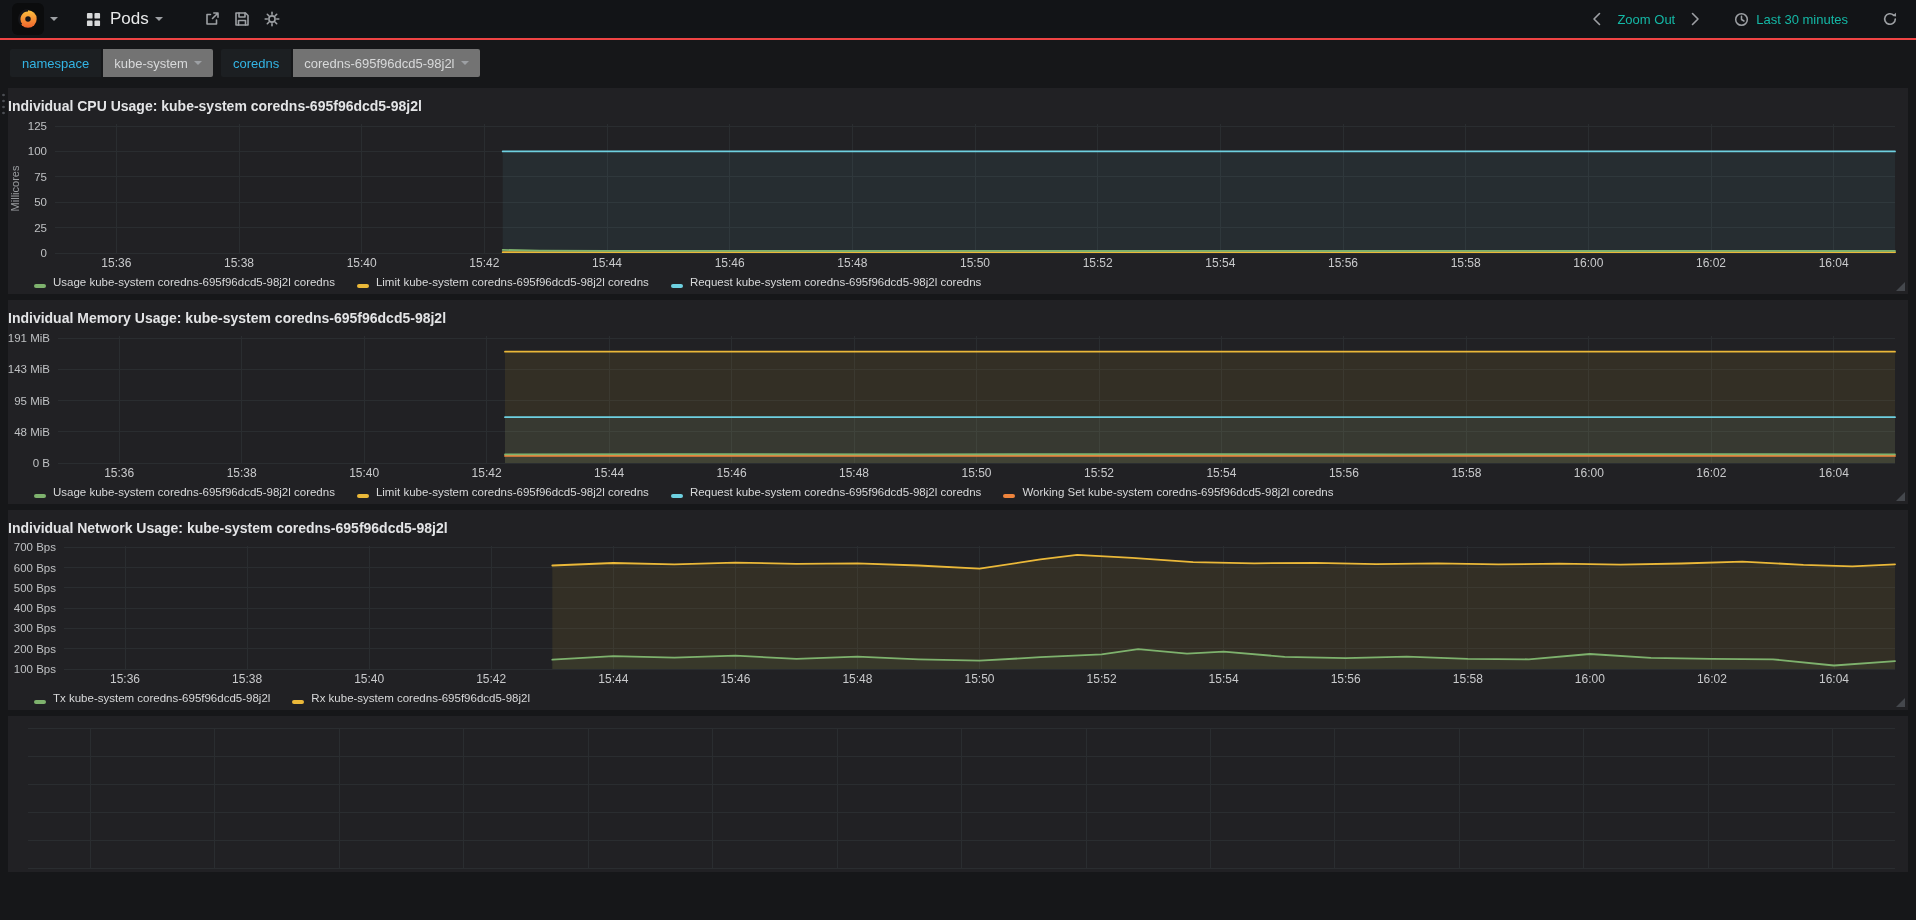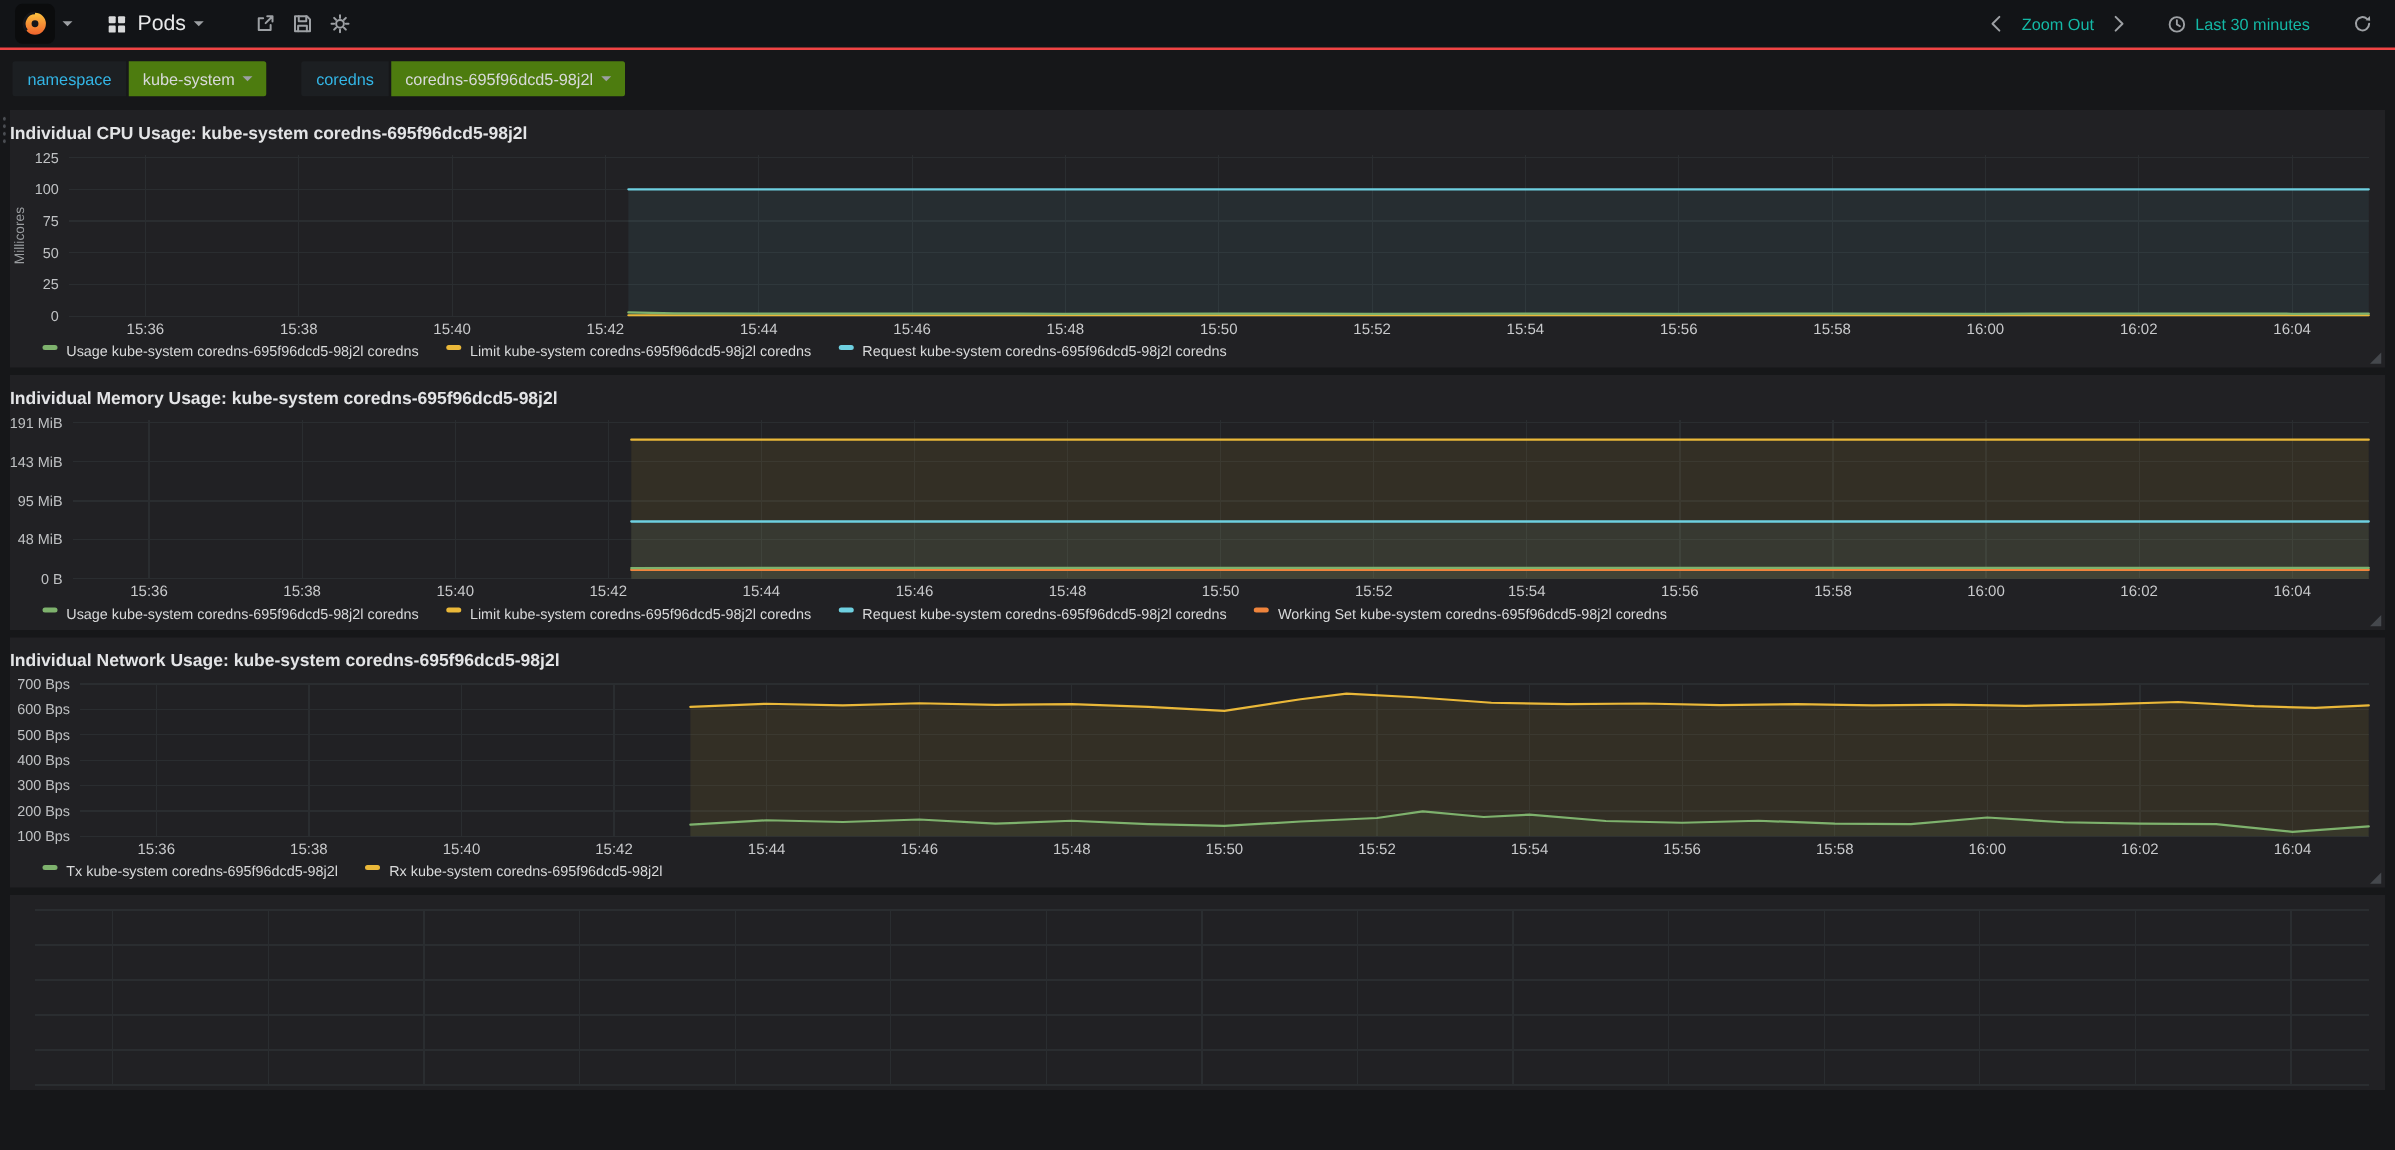--- a/index.html
+++ b/index.html
@@ -19,42 +19,42 @@
     padding:4px 8px;border-radius:3px}
   .dash-title{font-size:17px;color:#e8e9ea;margin-left:9px}
   .nav-ico{background:none;border:none;cursor:pointer;padding:4px 7px;display:flex;align-items:center}
   .nav-right button{background:none;border:none;cursor:pointer;color:#14b8a6;
     font-family:"Liberation Sans",sans-serif;font-size:13px;display:flex;
     align-items:center;gap:7px;padding:4px 6px}
   .nav-right{gap:4px}
   .nav-spacer{width:14px}
 
   
-  .submenu{margin-top:8px;height:30px;display:flex;align-items:center;padding:0 10px;gap:28px}
+  .submenu{margin-top:8px;height:30px;display:flex;align-items:center;padding:0 10px;gap:8px}
   .var-group{display:flex;align-items:center;gap:2px}
   .var-label{background:#1c1f22;color:#33b5e5;font-size:13px;height:28px;
     display:flex;align-items:center;padding:0 12px;border-radius:2px 0 0 2px}
-  .var-value{background:#4d7c0f;color:#d8d9da;font-size:13px;height:28px;border:none;
+  .var-value{background:#737373;color:#d8d9da;font-size:13px;height:28px;border:none;
     cursor:pointer;display:flex;align-items:center;padding:0 11px;border-radius:0 2px 2px 0;
     font-family:"Liberation Sans",sans-serif}
 
   
   .panels{position:relative;padding-top:10px}
   .row-handle{position:absolute;left:1px;top:14px;width:5px;height:24px;cursor:grab;
     background-image:radial-gradient(#4b4e53 1px,transparent 1.3px);background-size:5px 6px}
   .panel{position:relative;background:#212124;margin:0 8px 6px;padding-top:6px}
   .panel-title{height:24px;line-height:24px;text-align:left;font-size:14px;
     font-weight:700;color:#e3e4e6;cursor:pointer}
   .chart{width:100%}
   .chart-cpu{height:152px}
   .chart-mem{height:150px}
   .chart-net{height:146px}
   .chart-fs{height:150px}
   .legend{height:24px;display:flex;align-items:center;padding-left:26px;flex-wrap:nowrap}
-  .leg-item{display:inline-flex;align-items:flex-start;margin-right:22px;font-size:11.5px;
+  .leg-item{display:inline-flex;align-items:flex-end;margin-right:22px;font-size:11.5px;
     color:#d8d9da;cursor:pointer;white-space:nowrap}
   .leg-ico{display:inline-block;width:12px;height:4px;border-radius:2px;margin-right:7px}
   .grip{position:absolute;right:3px;bottom:3px;width:0;height:0;border-style:solid;
     border-width:0 0 9px 9px;border-color:transparent transparent #45484d transparent;cursor:nwse-resize}
 
   
   svg text{font-family:"Liberation Sans",sans-serif}
   .grid{stroke:#2a2d30;stroke-width:1;shape-rendering:crispEdges}
   .yt{fill:#bfc1c3;font-size:11.5px;text-anchor:end}
   .xt{fill:#c9cacc;font-size:12px;text-anchor:middle}

